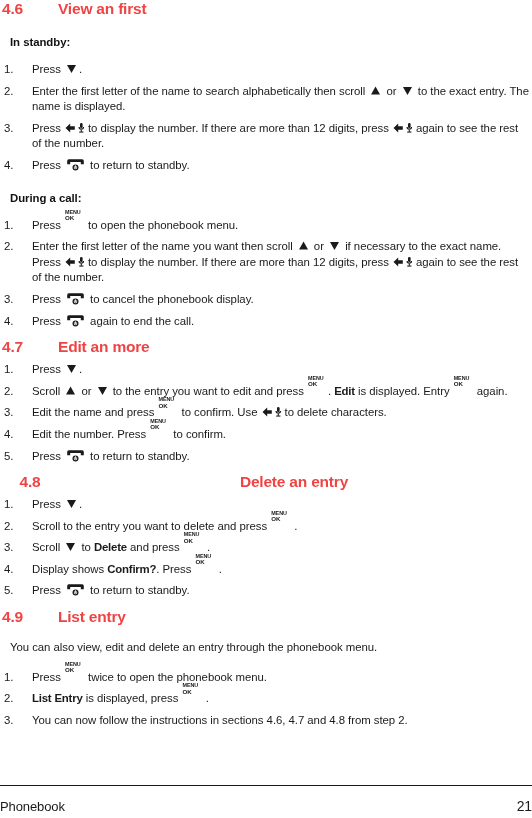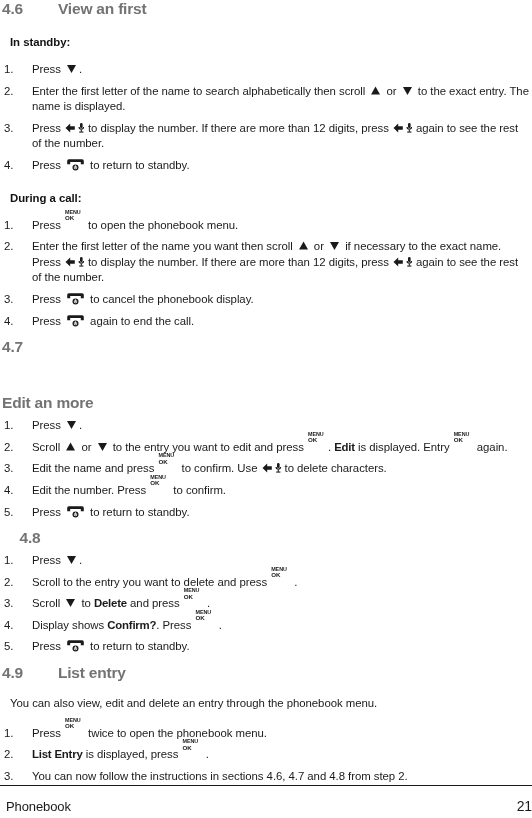--- a/index.html
+++ b/index.html
@@ -22,27 +22,27 @@
   .content { padding: 0 2px; }
 
   
   h2.section-head {
     font-size: 15.5px;
     font-weight: bold;
     letter-spacing: -0.2px;
     margin: 0;
     display: flex;
     align-items: baseline;
-    color: #737373;
+    color: #ef4444;
   }
   h2.section-head .num { width: 56px; flex: 0 0 56px; }
   h2.section-head .ttl { flex: 1; }
 
   .h-46 { padding-top: 0px; }
-  .h-47 { padding-top: 9px; flex-direction: column; }
+  .h-47 { padding-top: 9px; }
   .h-48 { padding-top: 9px; text-align: center; }
   .h-49 { padding-top: 9px; }
 
   
   .sublabel {
     font-size: 11.4px;
     font-weight: bold;
     margin: 8px;
     padding-top: 10px;
     letter-spacing: -0.05px;
@@ -152,21 +152,21 @@
   
   .footer-rule {
     position: absolute;
     left: 0; right: 0;
     bottom: 32px;
     height: 1px;
     background: #1a1a1a;
   }
   .footer {
     position: absolute;
-    left: 6px; right: 0;
+    left: 0; right: 0;
     bottom: 4px;
     display: flex;
     justify-content: space-between;
     align-items: baseline;
     font-size: 13px;
     letter-spacing: -0.1px;
     color: #1a1a1a;
   }
   .footer .pg { font-size: 14px; }
 </style>
@@ -291,20 +291,21 @@
                 <circle cx="9.5" cy="8.6" r="3.0"></circle>
               </g>
               <g fill="#ffffff">
                 <rect x="9.1" y="6.3" width="0.85" height="2.6"></rect>
                 <path d="M7.8 8.6 a1.7 1.7 0 1 0 3.4 0 a1.7 1.7 0 0 0 -0.85 -1.47 l-0.42 0.73 a0.87 0.87 0 1 1 -0.86 0 l-0.42 -0.73 A1.7 1.7 0 0 0 7.8 8.6 z"></path>
               </g>
             </svg></span><span> to return to standby.</span></li>
       </ol>
       <h2 class="section-head h-48">
         <span class="num">4.8</span>
+        <span class="ttl">Delete an entry</span>
       </h2>
       <ol class="steps">
         <li><span class="marker">1.</span><span>Press </span><span class="ic ic-tri"><svg viewBox="0 0 11 11" width="11" height="11">
               <polygon points="1,2 10,2 5.5,10" fill="#1a1a1a"></polygon>
             </svg></span><span>.</span></li>
         <li><span class="marker">2.</span><span>Scroll to the entry you want to delete and press </span><span class="ic ic-menuok"><span class="mk-menu">MENU</span><span class="mk-ok">OK</span></span><span> .</span></li>
         <li><span class="marker">3.</span><span>Scroll </span><span class="ic ic-tri"><svg viewBox="0 0 11 11" width="11" height="11">
               <polygon points="1,2 10,2 5.5,10" fill="#1a1a1a"></polygon>
             </svg></span><span> to </span><span class="disp">Delete</span><span> and press </span><span class="ic ic-menuok"><span class="mk-menu">MENU</span><span class="mk-ok">OK</span></span><span> .</span></li>
         <li><span class="marker">4.</span><span>Display shows </span><span class="disp">Confirm?</span><span>. Press </span><span class="ic ic-menuok"><span class="mk-menu">MENU</span><span class="mk-ok">OK</span></span><span> .</span></li>

